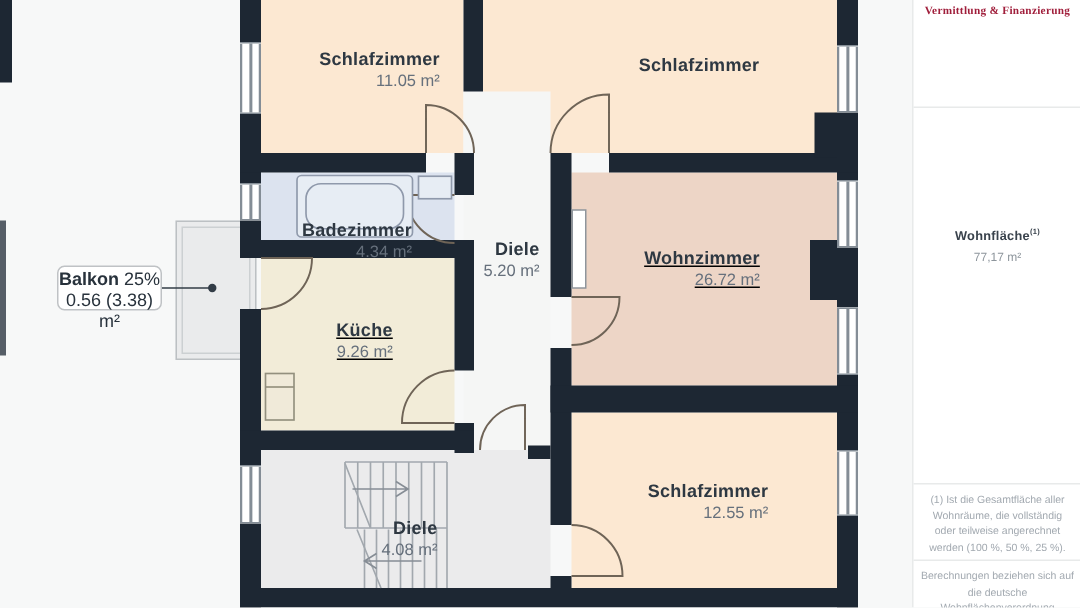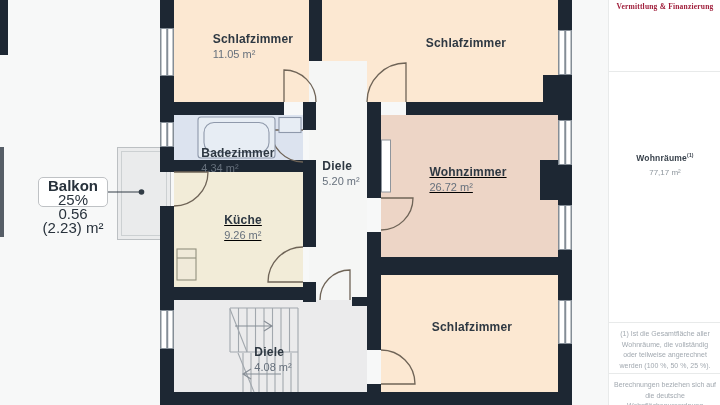--- a/index.html
+++ b/index.html
@@ -5,27 +5,27 @@
   html,body{margin:0;padding:0;}
   body{width:720px;height:405px;overflow:hidden;background:#f7f8f8;
        font-family:"Liberation Sans",sans-serif;position:relative;}
   #stage{position:absolute;inset:0;width:720px;height:405px;}
   .abs{position:absolute;}
   .wall{position:absolute;background:#1d2733;}
   .room{position:absolute;}
   .winv{position:absolute;background:#fff;border-top:1.5px solid #848d96;border-bottom:1.5px solid #848d96;
         box-shadow:inset 1.5px 0 #848d96, inset -1.5px 0 #848d96;}
   .winv .mull{position:absolute;left:50%;top:0;bottom:0;width:1.5px;background:#848d96;transform:translateX(-50%);}
-  .rlabel{position:absolute;transform:translateX(-50%);text-align:left;white-space:nowrap;}
+  .rlabel{position:absolute;transform:translateX(-50%);text-align:right;white-space:nowrap;}
   .rname{font-size:12px;font-weight:700;color:#2e3842;letter-spacing:.2px;line-height:16px;}
   .rarea{font-size:11px;color:#66707c;line-height:15px;}
   .balcony{position:absolute;left:117px;top:147px;width:52px;height:91px;background:#eaebec;border:1.5px solid #bcc0c3;}
   .balcony .inner{position:absolute;inset:3px;border:1px solid #ccd0d2;}
   .callout{position:absolute;left:38px;top:177px;width:70px;height:30px;background:#fff;border:1px solid #bfc2c5;
-           border-radius:5px;font-size:15px;color:#28323c;text-align:center;line-height:14px;padding-top:1px;box-sizing:border-box;}
+           border-radius:5px;font-size:12px;color:#28323c;text-align:center;line-height:14px;padding-top:1px;box-sizing:border-box;}
   svg{position:absolute;left:0;top:0;}
   
   .sidebar{position:absolute;left:608px;top:0;width:112px;height:405px;background:#fff;border-left:1px solid #e8eaea;}
   .sb-div{position:absolute;left:0;right:0;height:1px;background:#e8eaea;}
   .tagline{position:absolute;left:0;right:0;top:2px;text-align:center;color:#a01e3b;
            font-family:"Liberation Serif",serif;font-weight:700;font-size:7.5px;letter-spacing:.2px;}
   .wfl{position:absolute;left:0;right:0;top:152px;text-align:center;}
   .wfl .lab{font-size:8.5px;font-weight:700;color:#39424c;letter-spacing:.2px;}
   .wfl .lab sup{font-size:5px;}
   .wfl .val{font-size:8px;color:#8d959c;margin-top:5px;}
@@ -159,36 +159,37 @@
   <div class="rlabel" style="left:468px;top:164px;text-decoration:underline;">
     <div class="rname">Wohnzimmer</div>
     <div class="rarea">26.72 m²</div>
   </div>
   <div class="rlabel" style="left:243px;top:212px;text-decoration:underline;">
     <div class="rname">Küche</div>
     <div class="rarea">9.26 m²</div>
   </div>
   <div class="rlabel" style="left:472px;top:319px;">
     <div class="rname">Schlafzimmer</div>
+    <div class="rarea">12.55 m²</div>
   </div>
   <div class="rlabel" style="left:273px;top:344px;">
     <div class="rname">Diele</div>
     <div class="rarea">4.08 m²</div>
   </div>
 
   <div class="callout">
     <div><b>Balkon</b> <span>25%</span></div>
-    <div>0.56 (2.23) m²</div>
+    <div>0.56 (3.38) m²</div>
   </div>
 </div>
 
 <div class="sidebar">
   <div class="tagline">Vermittlung &amp; Finanzierung</div>
   <div class="sb-div" style="top:71px;"></div>
   <div class="wfl">
-    <div class="lab"><span>Wohnräume</span><sup>(1)</sup></div>
+    <div class="lab"><span>Wohnfläche</span><sup>(1)</sup></div>
     <div class="val">77,17 m²</div>
   </div>
   <div class="sb-div" style="top:322px;"></div>
   <div class="fnote" style="top:329px;">(1) Ist die Gesamtfläche aller Wohnräume, die vollständig oder teilweise angerechnet werden (100 %, 50 %, 25 %).</div>
   <div class="sb-div" style="top:373px;"></div>
   <div class="fnote" style="top:380px;">Berechnungen beziehen sich auf die deutsche Wohnflächenverordnung (WoFlV). Maße sind ungefähre Angaben</div>
 </div>
 
 </body></html>

